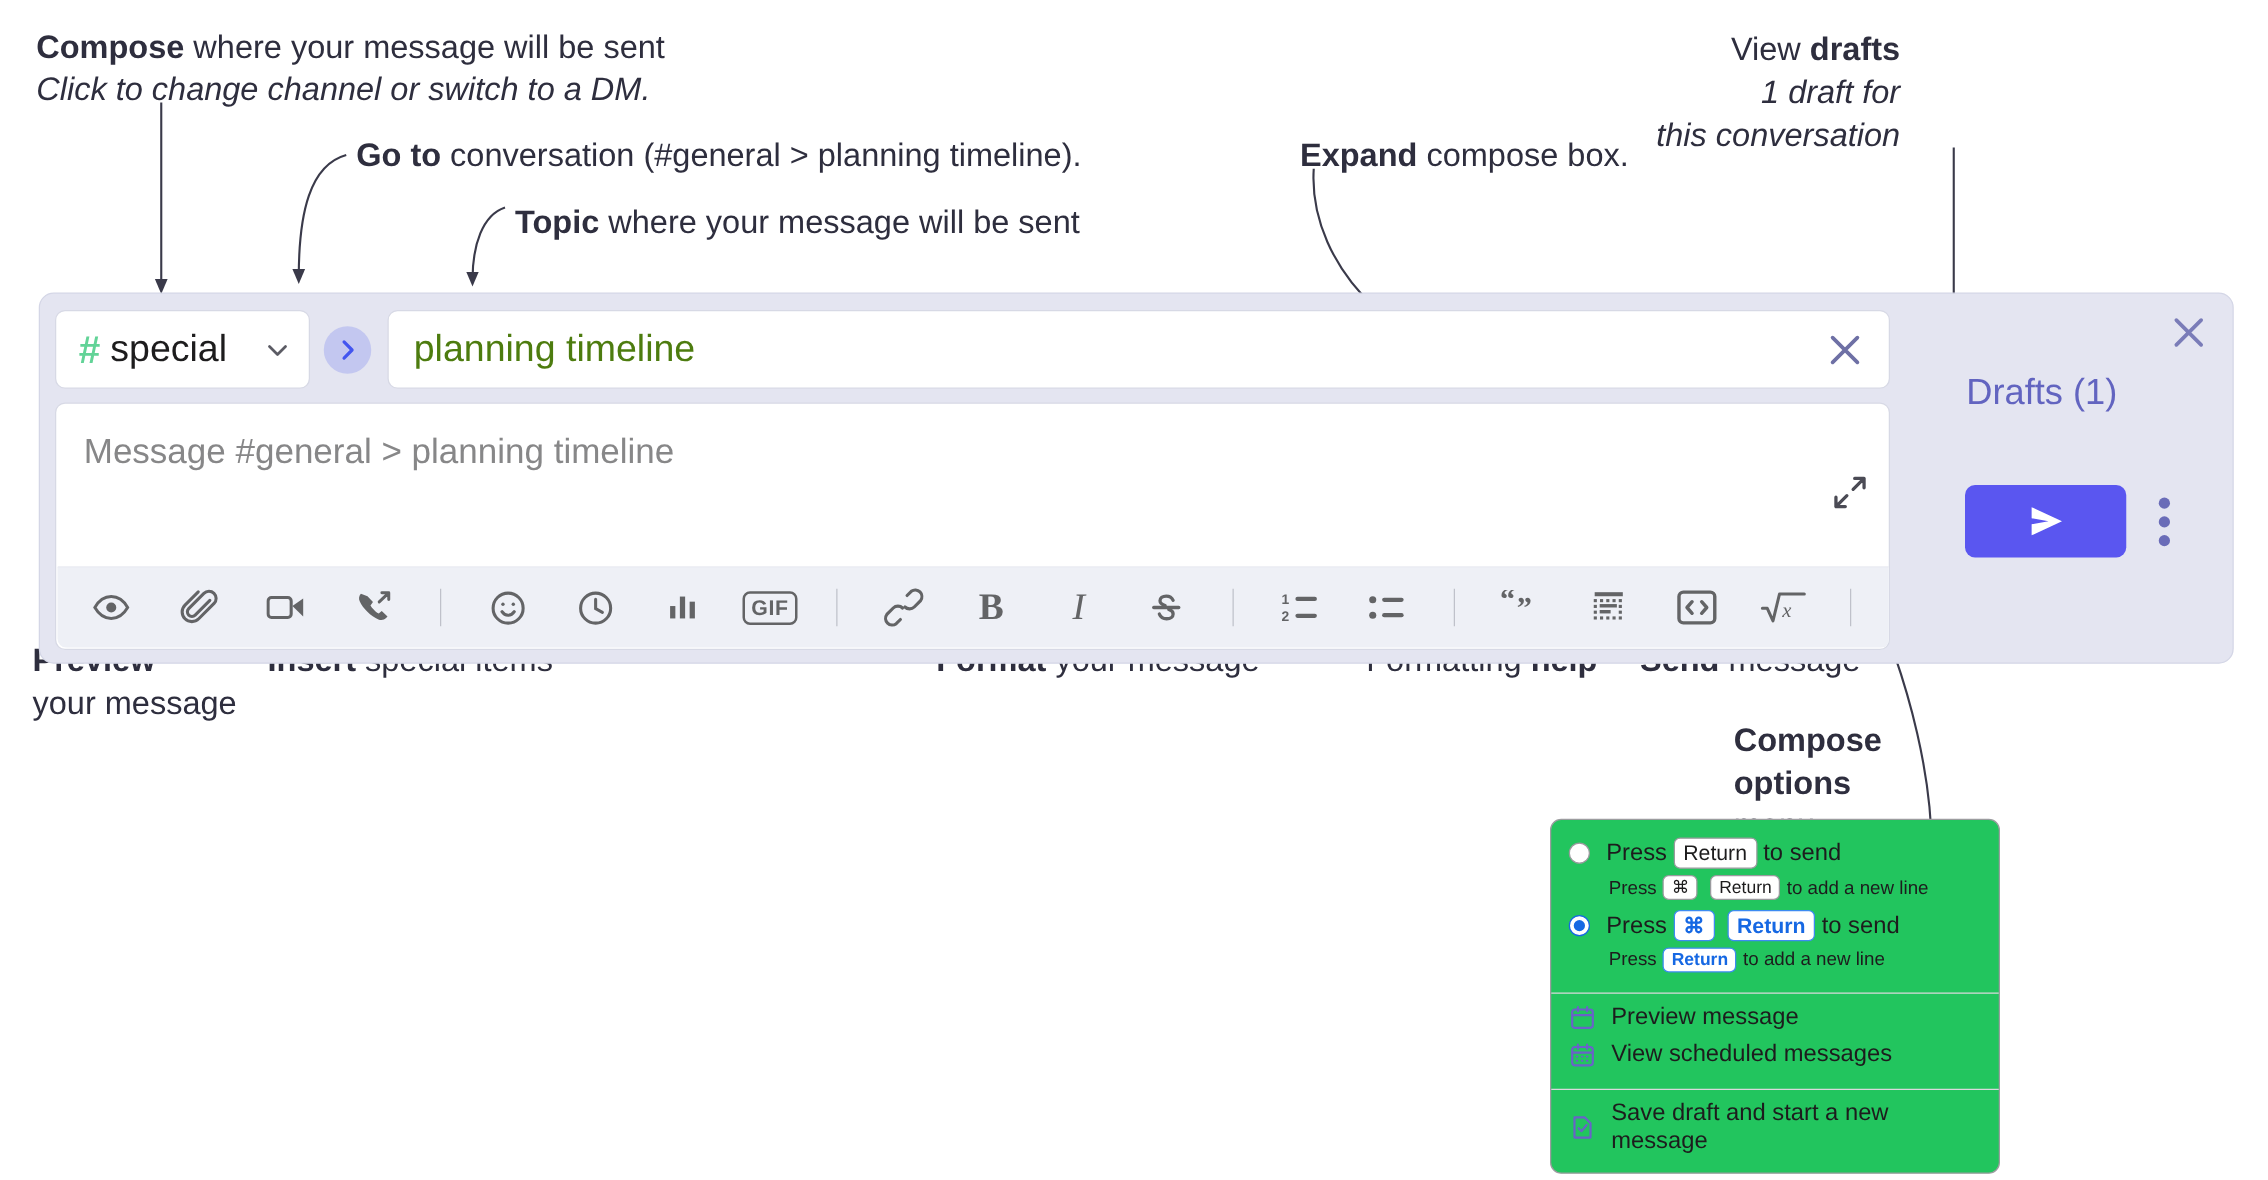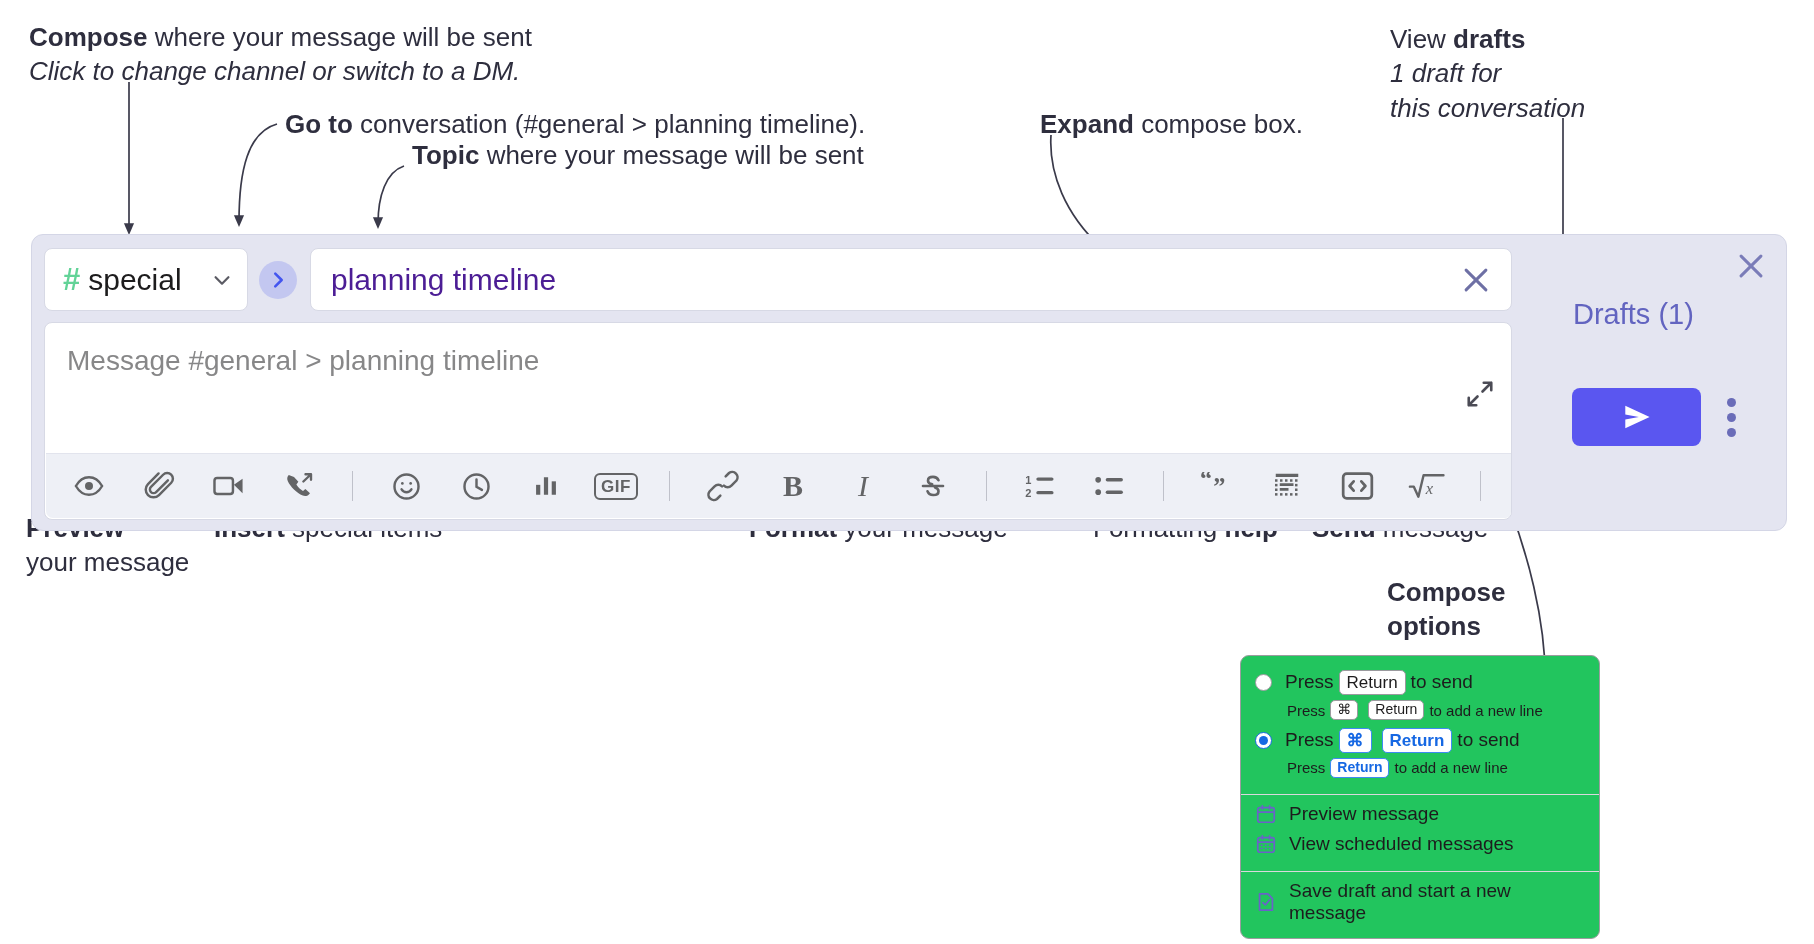--- a/index.html
+++ b/index.html
@@ -65,21 +65,21 @@
     display: flex; align-items: center; justify-content: center;
     cursor: pointer;
   }
 
   #topic-field {
     position: absolute; left: 266px; top: 0;
     width: 1202px; height: 63px;
     display: flex; align-items: center;
     padding: 0 18px 0 20px;
   }
-  #topic-value { font-size: 30px; color: #4c1d95; flex: 1; }
+  #topic-value { font-size: 30px; color: #4d7c0f; flex: 1; }
   #topic-clear { width: 34px; height: 34px; cursor: pointer; }
 
   #msgbox {
     position: absolute; left: 0; top: 74px;
     width: 1468px; height: 198px;
     overflow: hidden;
   }
   #msg-placeholder {
     position: absolute; left: 22px; top: 22px;
     font-size: 28px; color: #878788;
@@ -193,29 +193,29 @@
 
   <div class="anno" style="left:29px; top:20px;">
     <div><b>Compose</b><span> where your message will be sent</span></div>
     <div><i>Click to change channel or switch to a DM.</i></div>
   </div>
 
   <div class="anno" style="left:285px; top:107px;">
     <b>Go to</b><span> conversation (#general &gt; planning timeline).</span>
   </div>
 
-  <div class="anno" style="left:412px; top:138px;">
+  <div class="anno" style="left:412px; top:160px;">
     <b>Topic</b><span> where your message will be sent</span>
   </div>
 
   <div class="anno" style="left:1040px; top:107px;">
     <b>Expand</b><span> compose box.</span>
   </div>
 
-  <div class="anno" style="left:1390px; top:22px;">
+  <div class="anno" style="left:1325px; top:22px;text-align:right;">
     <div><span>View </span><b>drafts</b></div>
     <div><i>1 draft for</i></div>
     <div><i>this conversation</i></div>
   </div>
 
   <div class="anno" style="left:26px; top:511px;">
     <div><b>Preview</b></div>
     <div><span>your message</span></div>
   </div>
 

